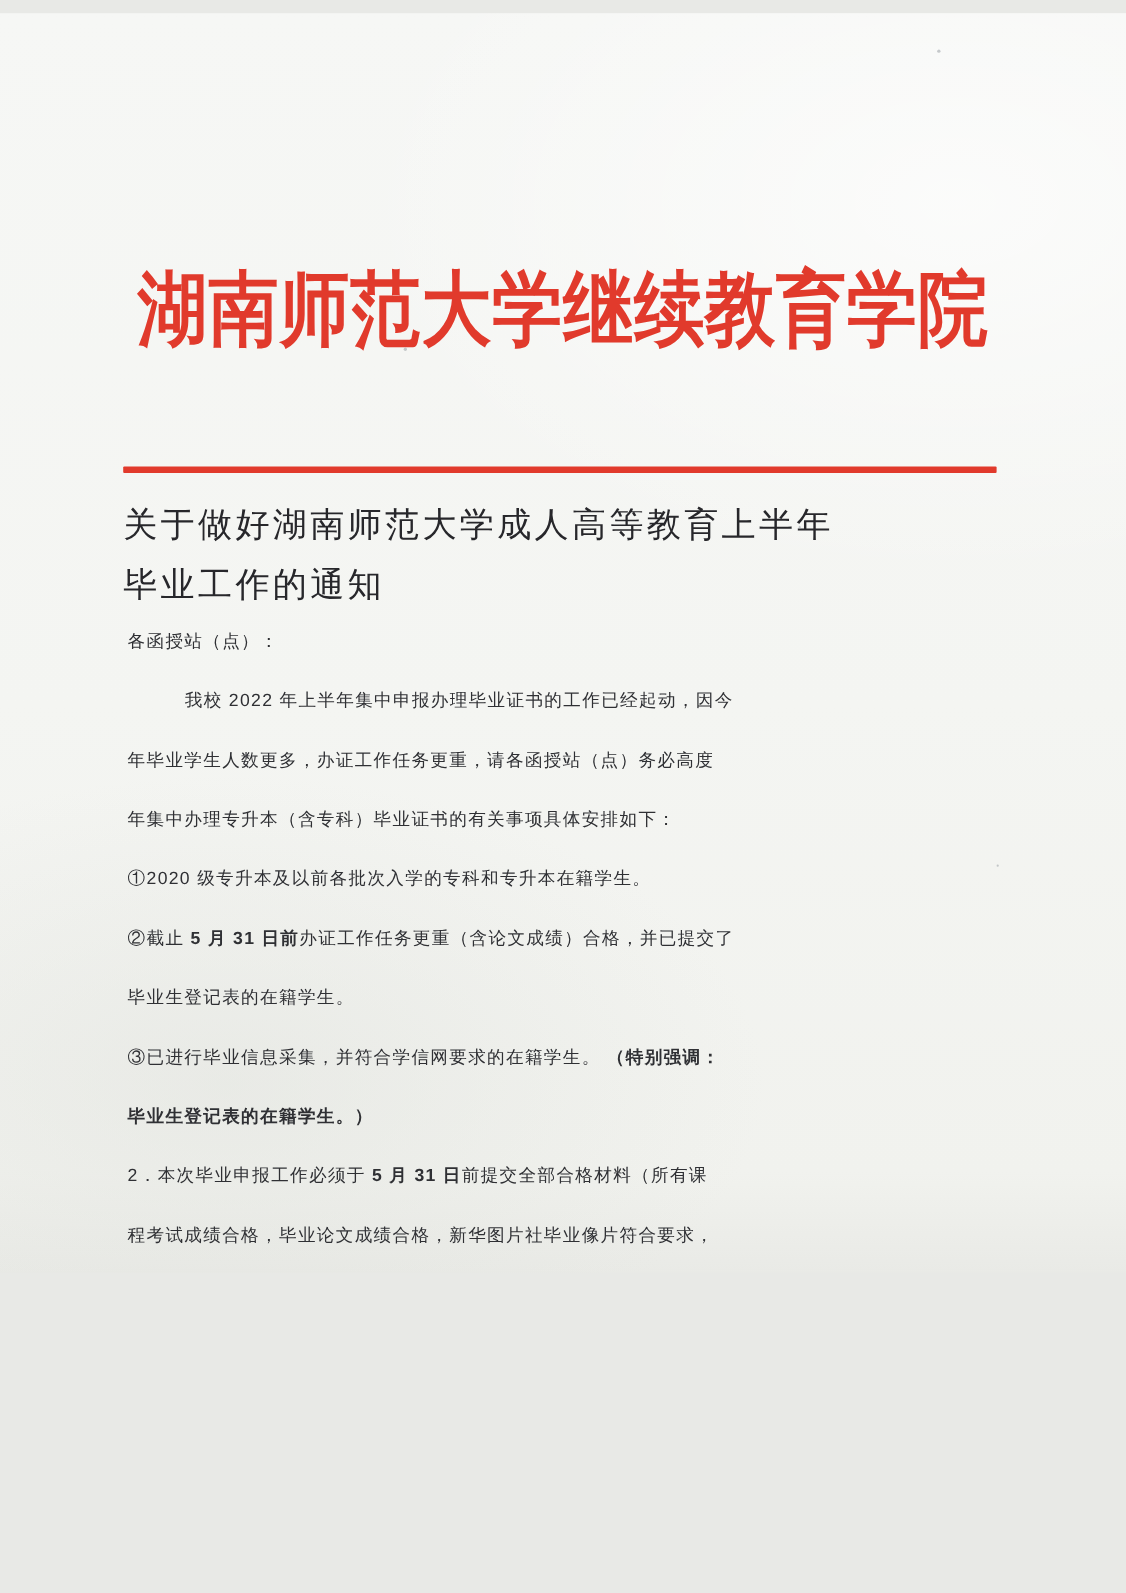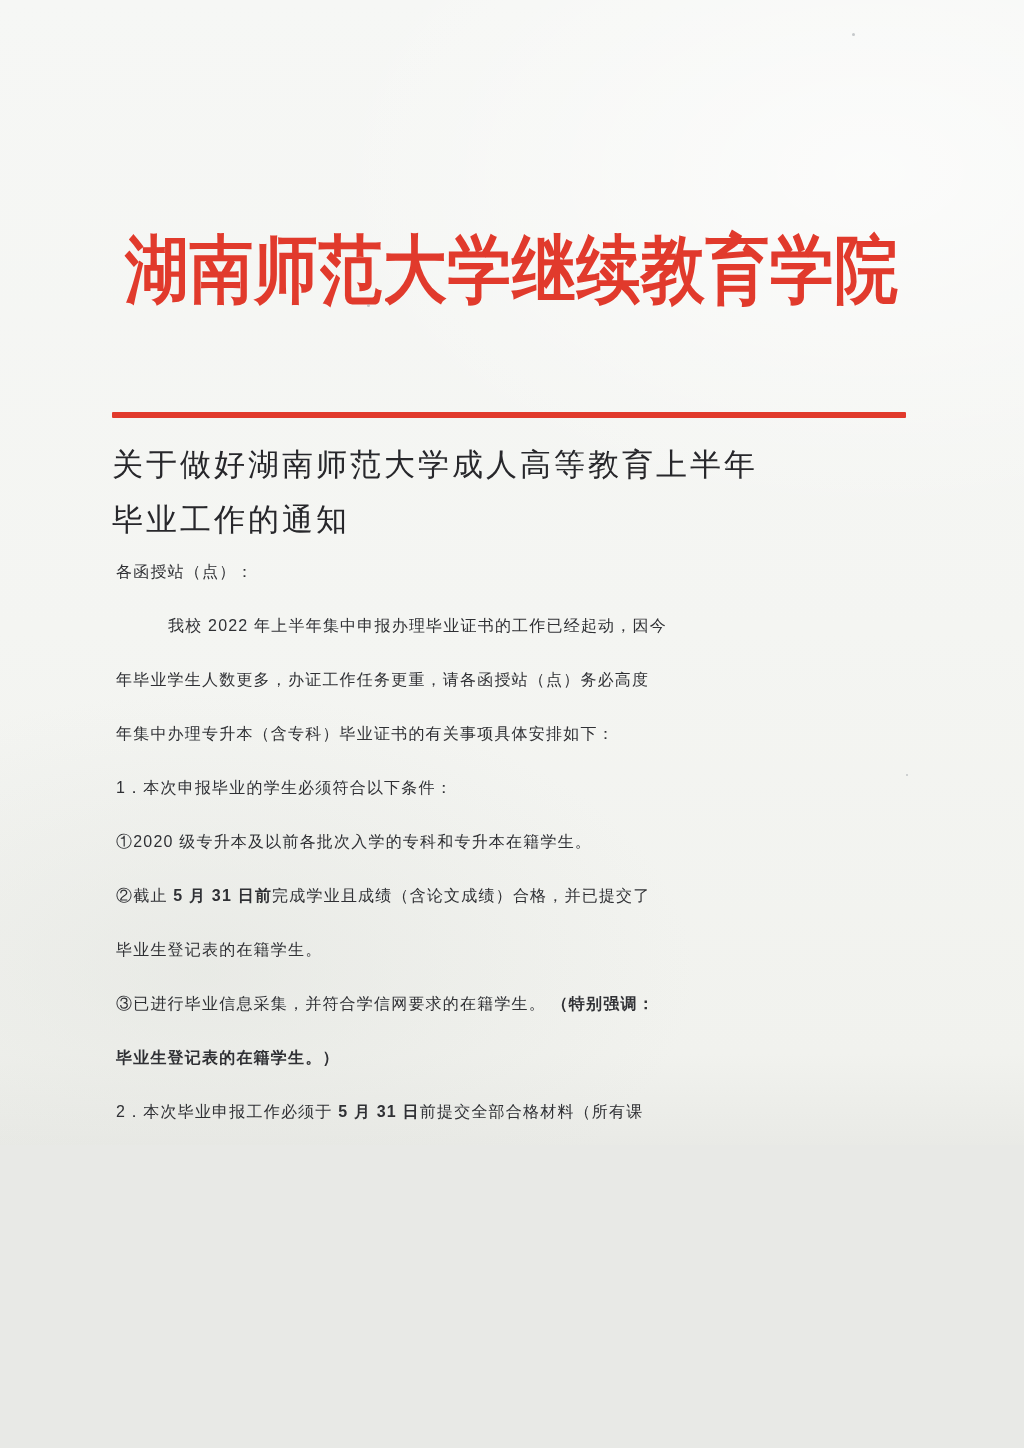--- a/index.html
+++ b/index.html
@@ -9,21 +9,21 @@
   }
   html,body{margin:0;padding:0;}
   body{
     background:#e8e9e6;
     font-family:"Liberation Sans", sans-serif;
   }
   .page{
     position:relative;
     width:1024px;
     height:1145px;
-    margin:0 auto;
+    margin:12px auto;
     overflow:hidden;
     background:
       radial-gradient(ellipse 700px 400px at 20% 85%, rgba(222,224,219,.45), rgba(0,0,0,0) 70%),
       radial-gradient(ellipse 800px 500px at 85% 15%, rgba(255,255,255,.6), rgba(0,0,0,0) 70%),
       linear-gradient(180deg, #f6f7f5 0%, #f4f5f2 55%, #f1f2ee 92%, #e9eae6 100%);
     color:var(--body-text);
   }
   .header-title{
     position:absolute;
     top:224px; left:0; width:100%;
@@ -96,27 +96,27 @@
   <div class="notice-title">
     <div>关于做好湖南师范大学成人高等教育上半年</div>
     <div>毕业工作的通知</div>
   </div>
 
   <div class="body-text">
     <div class="line"><span class="seg">各函授站（点）：</span><span class="seg b"></span><span class="seg"></span></div>
     <div class="line indent"><span class="seg">我校 2022 年上半年集中申报办理毕业证书的工作已经起动，因今</span><span class="seg b"></span><span class="seg"></span></div>
     <div class="line"><span class="seg">年毕业学生人数更多，办证工作任务更重，请各函授站（点）务必高度</span><span class="seg b"></span><span class="seg"></span></div>
     <div class="line"><span class="seg">年集中办理专升本（含专科）毕业证书的有关事项具体安排如下：</span><span class="seg b"></span><span class="seg"></span></div>
-    <div class="line"><span class="seg">1．本次申报毕业的学生必须符合以下条件：</span><span class="seg b"></span><span class="seg"></span></div>
     <div class="line"><span class="seg">①2020 级专升本及以前各批次入学的专科和专升本在籍学生。</span><span class="seg b"></span><span class="seg"></span></div>
-    <div class="line"><span class="seg">②截止 </span><span class="seg b">5 月 31 日前</span><span class="seg">完成学业且成绩（含论文成绩）合格，并已提交了</span></div>
+    <div class="line"><span class="seg">②截止 </span><span class="seg b">5 月 31 日前</span><span class="seg">办证工作任务更重（含论文成绩）合格，并已提交了</span></div>
     <div class="line"><span class="seg">毕业生登记表的在籍学生。</span><span class="seg b"></span><span class="seg"></span></div>
     <div class="line"><span class="seg">③已进行毕业信息采集，并符合学信网要求的在籍学生。 </span><span class="seg b">（特别强调：</span><span class="seg"></span></div>
     <div class="line"><span class="seg"></span><span class="seg b">毕业生登记表的在籍学生。）</span><span class="seg"></span></div>
     <div class="line"><span class="seg">2．本次毕业申报工作必须于 </span><span class="seg b">5 月 31 日</span><span class="seg">前提交全部合格材料（所有课</span></div>
+    <div class="line"><span class="seg">程考试成绩合格，毕业论文成绩合格，新华图片社毕业像片符合要求，</span><span class="seg b"></span><span class="seg"></span></div>
   </div>
 
   <div class="speck s1"></div>
   <div class="speck s2"></div>
   <div class="speck s3"></div>
   <div class="speck s4"></div>
   <div class="speck s5"></div>
   <div class="speck s6"></div>
 
 </div>

